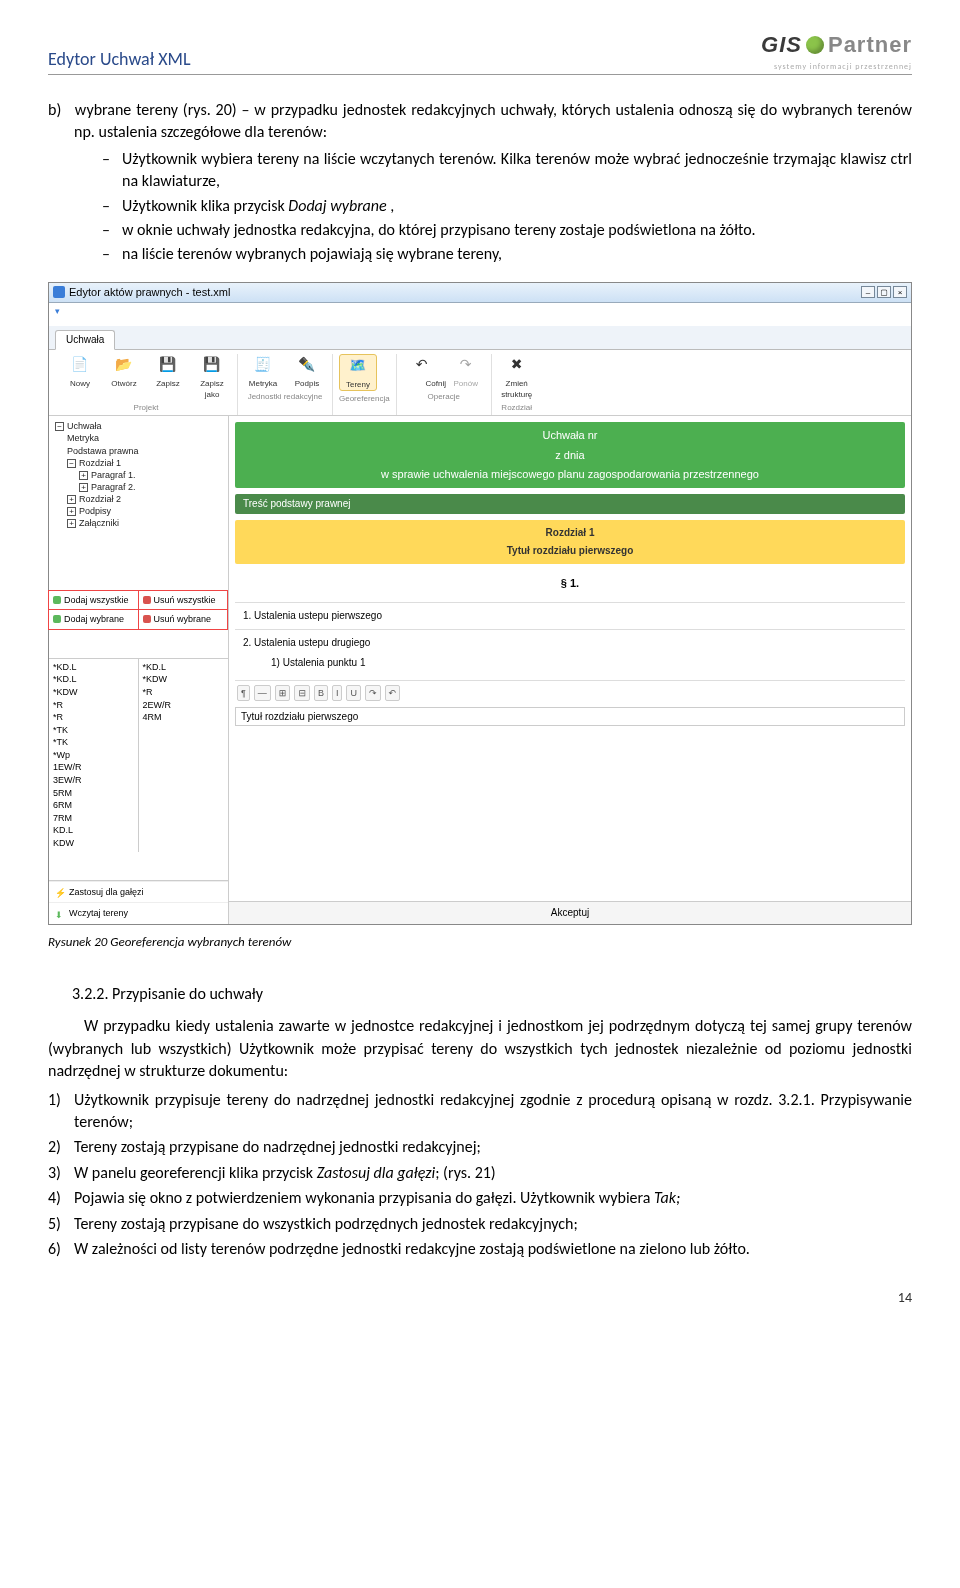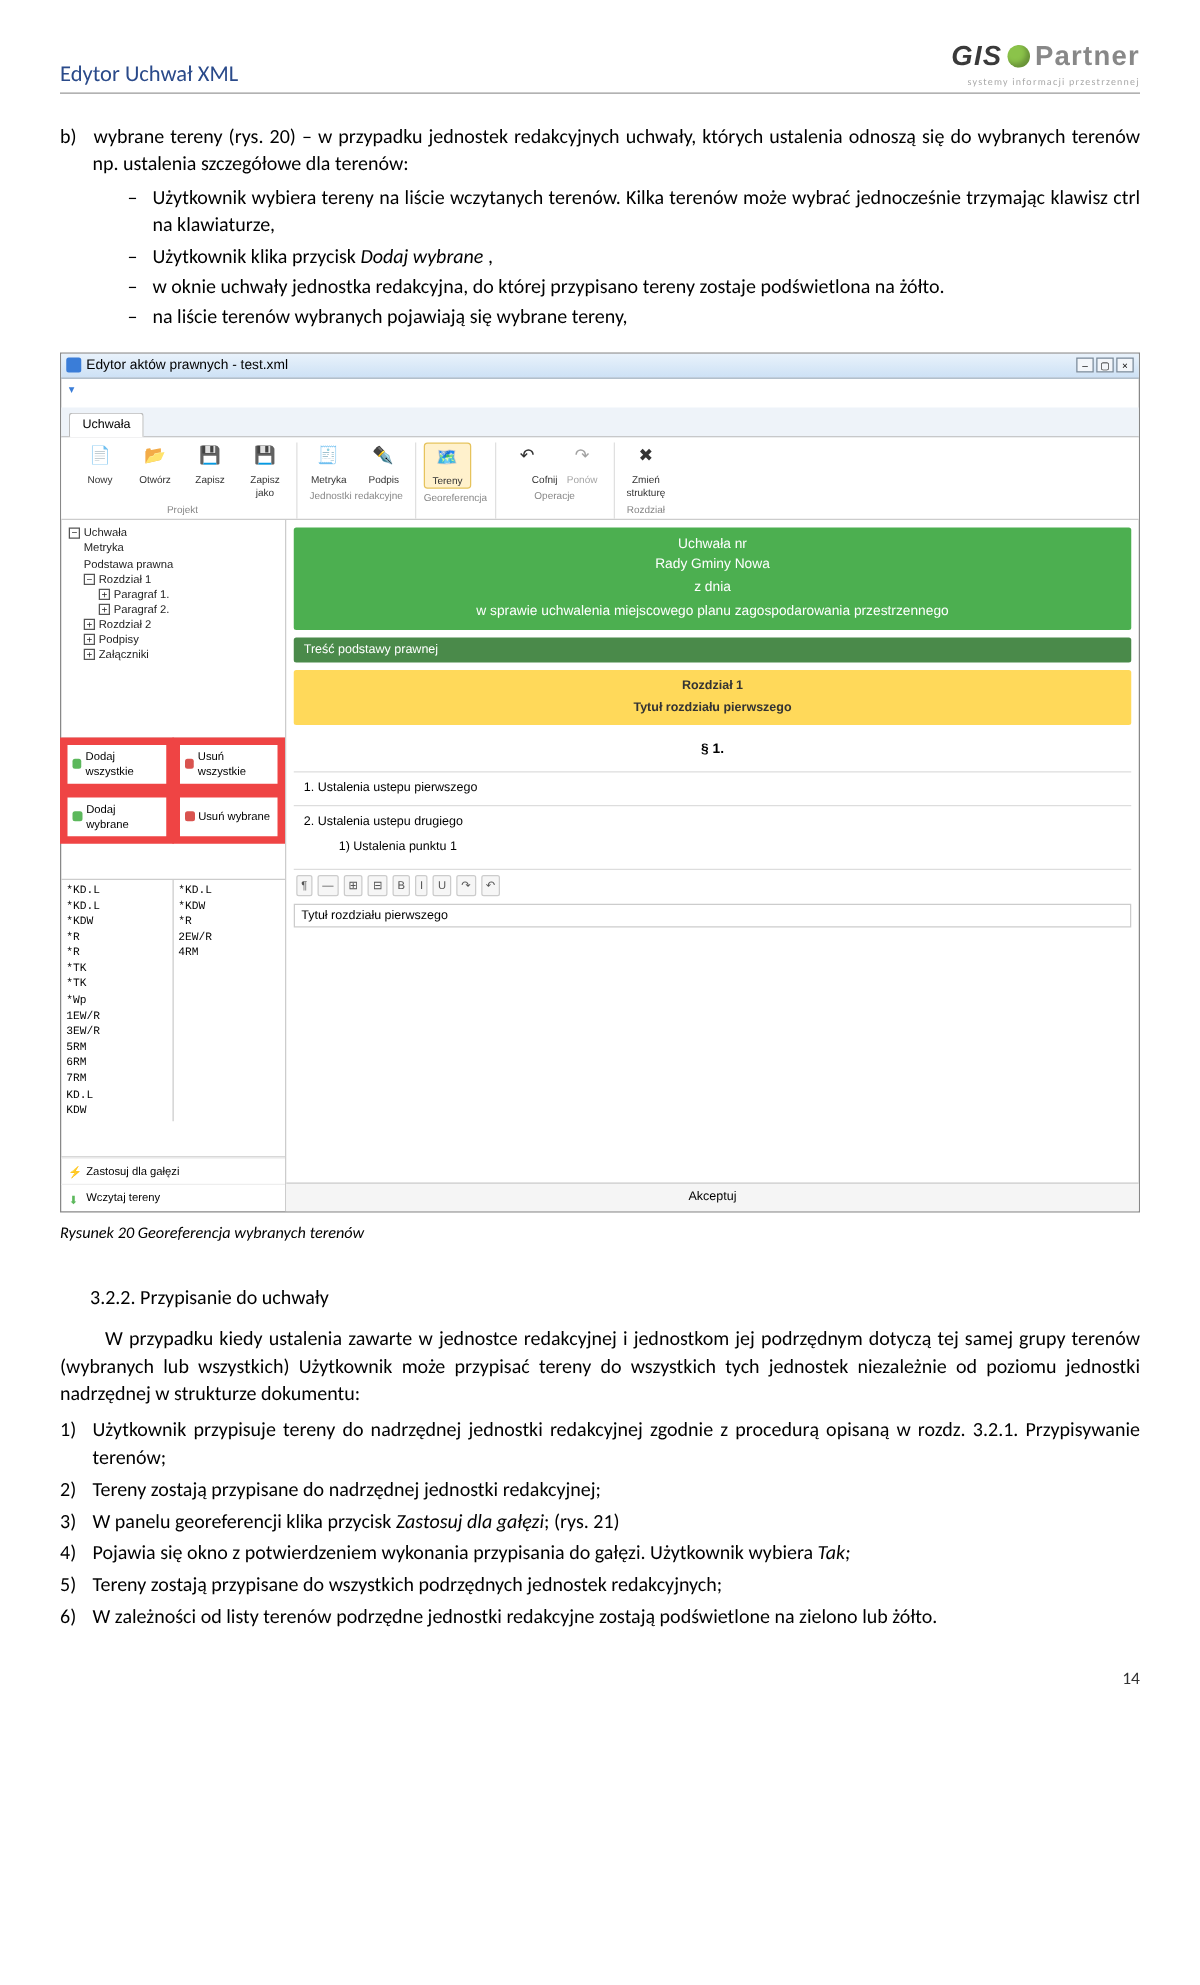--- a/index.html
+++ b/index.html
@@ -68,26 +68,26 @@
   .rbtn.sel { background: #fff1cc; border: 1px solid #e6c35c; border-radius: 3px; }
 
   .workspace { display: flex; }
   .leftpanel { width: 180px; border-right: 1px solid #ccc; display: flex; flex-direction: column; gap: 28px; }
   .tree { padding: 4px 6px; font-size: 9px; line-height: 1.35; color: #222; }
   .tree .ind1 { padding-left: 12px; }
   .tree .ind2 { padding-left: 24px; }
   .tree .box { display:inline-block; width:9px; height:9px; border:1px solid #555; text-align:center; line-height:7px; font-size:8px; margin-right:3px; }
 
   .terenactions { border-top: 1px solid #ccc; display: grid; grid-template-columns: 1fr 1fr; font-size: 9px; }
-  .terenactions .tact { border: 6px solid #ef4444; margin: -1px 0 0 -1px; padding: 3px 4px; display: flex; align-items: center; gap: 3px; }
+  .terenactions .tact { border: 1px solid #ef4444; margin: -1px 0 0 -1px; padding: 3px 4px; display: flex; align-items: center; gap: 3px; }
   .terenactions .ticon { width: 8px; height: 8px; border-radius: 2px; display: inline-block; }
   .ticon.green { background: #5cb85c; }
   .ticon.red { background: #d9534f; }
   .terenlists { display: grid; grid-template-columns: 1fr 1fr; border-top: 1px solid #ccc; font-size: 9px; }
-  .terenlists .col { border-right: 1px solid #ccc; padding: 2px 4px; min-height: 130px; font-family: Liberation Mono, monospace; }
+  .terenlists .col { border-right: 1px solid #ccc; padding: 2px 4px; min-height: 130px; }
   .terenlists .col:last-child { border-right: none; }
   .bottombtns { border-top: 1px solid #ccc; }
   .bottombtns .bb { border-top: 1px solid #eee; padding: 4px 6px; font-size: 9px; display: flex; align-items: center; gap: 4px; }
   .bb .bbicon { width: 10px; height: 10px; display: inline-block; }
 
   .mainpanel { flex: 1; display: flex; flex-direction: column; }
   .greenhead { background: #4caf50; color: #fff; text-align: center; padding: 6px 8px; margin: 6px; border-radius: 2px; font-size: 11px; }
   .greenhead .bold { font-weight: 400; }
   .greenstrip { background: #4a8a4a; color: #fff; padding: 3px 8px; margin: 0 6px 6px 6px; font-size: 10px; border-radius: 2px; }
   .yellowhead { background: #ffd95a; color: #333; text-align: center; margin: 0 6px 6px 6px; padding: 6px; border-radius: 2px; font-size: 10px; }
@@ -286,21 +286,20 @@
           <div class="bb">
             <span class="bbicon" style="color: rgb(92, 184, 92);">⬇</span>
             <span>Wczytaj tereny</span>
           </div>
         </div>
     </div>
 
     <div class="mainpanel">
       <div class="greenhead">
         <div class="bold">Uchwała nr</div>
-        <div class="bold">Rady Gminy Nowa</div>
         <div style="margin:4px 0">z dnia</div>
         <div class="bold">w sprawie uchwalenia miejscowego planu zagospodarowania przestrzennego</div>
       </div>
       <div class="greenstrip">Treść podstawy prawnej</div>
       <div class="yellowhead">
         <div class="bold">Rozdział 1</div>
         <div class="bold" style="margin-top:4px">Tytuł rozdziału pierwszego</div>
       </div>
       <div class="sectnum">§ 1.</div>
       <div id="rows">

